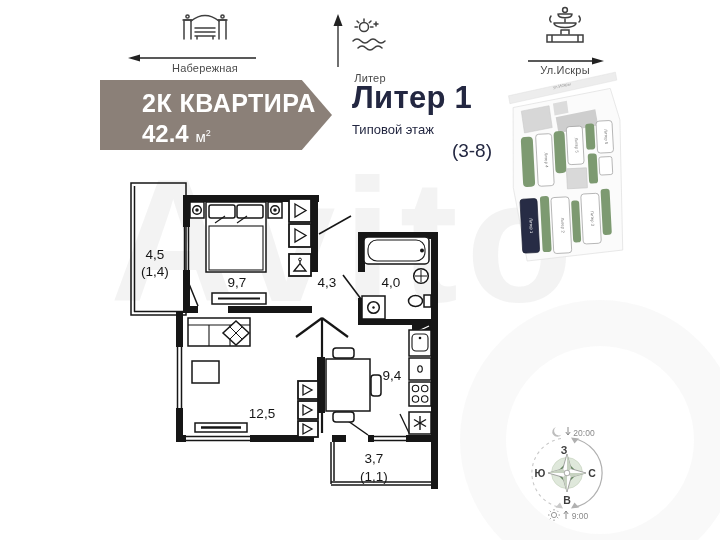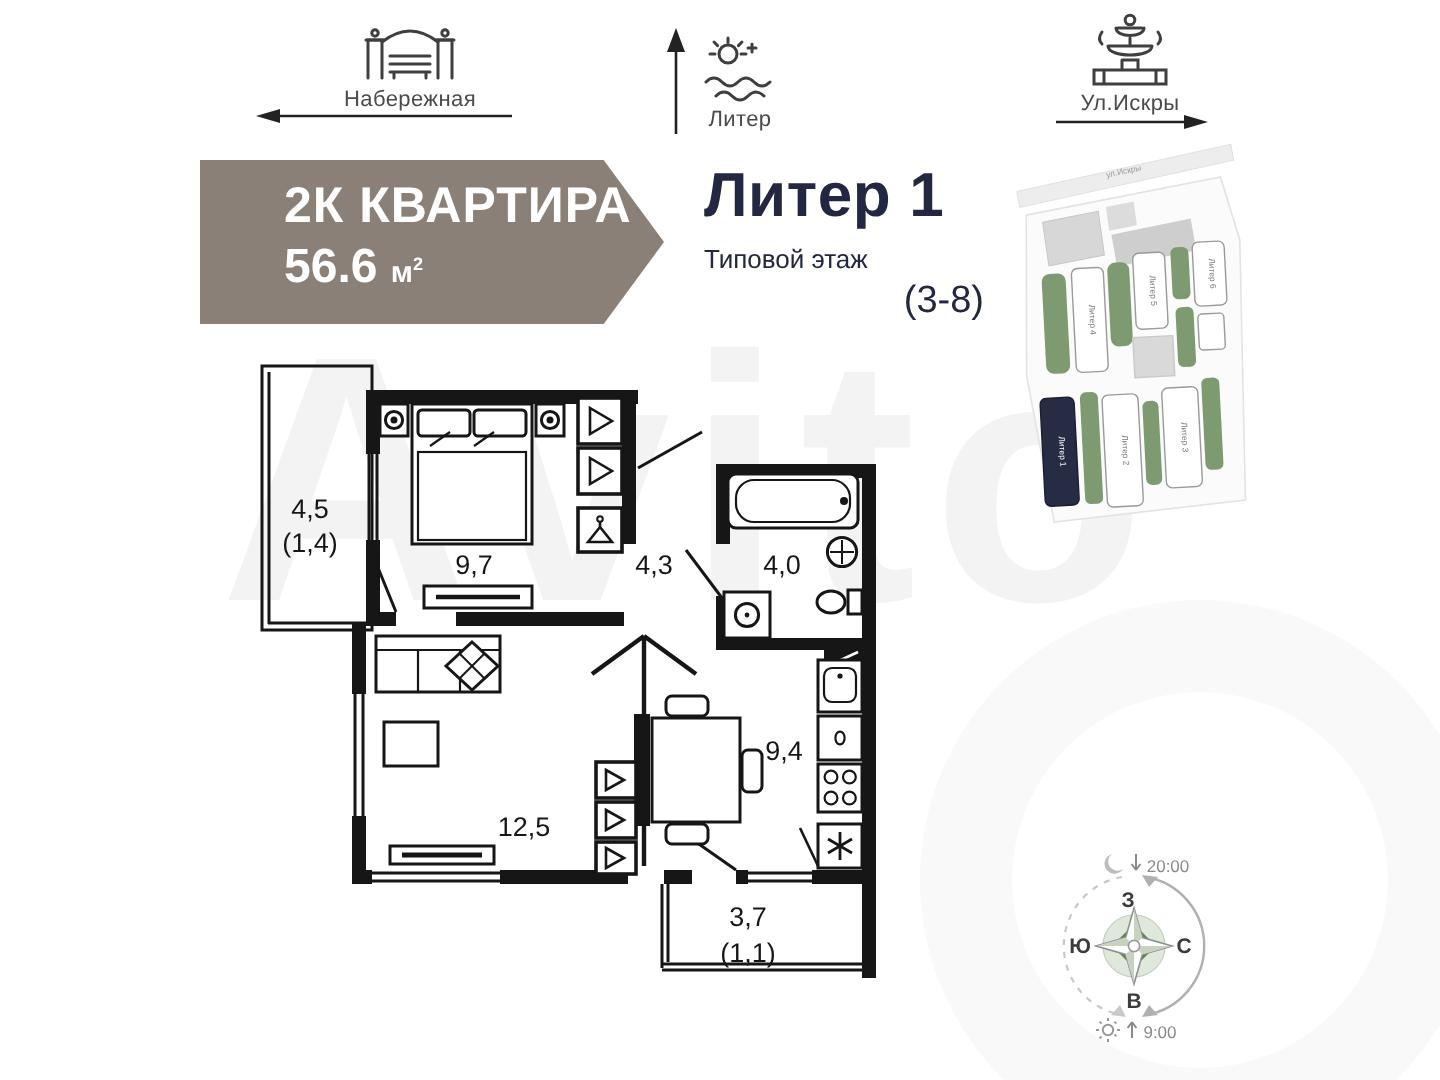--- a/index.html
+++ b/index.html
@@ -1,26 +1,26 @@
 <!DOCTYPE html>
 <html><head>
 <meta charset="utf-8">
 <style>
   html,body{margin:0;padding:0;background:#fff}
   body{width:720px;height:540px;position:relative;overflow:hidden;
        font-family:"Liberation Sans",sans-serif;color:#222}
   .abs{position:absolute}
-  .landmark{display:flex;flex-direction:column;align-items:center;gap:2px}
+  .landmark{display:flex;flex-direction:column;align-items:center;gap:20px}
   .landmark .lbl{font-size:11px;color:#4a4a4a;letter-spacing:.2px;white-space:nowrap}
-  .badge{left:100px;top:80px;width:232px;height:82px;background:#8b8078;
+  .badge{left:100px;top:80px;width:232px;height:70px;background:#8b8078;
          clip-path:polygon(0 0,87% 0,100% 50%,87% 100%,0 100%);
          color:#fff;padding:9px 0 0 42px;box-sizing:border-box}
   .badge .l1{font-size:25px;font-weight:bold;letter-spacing:.5px}
   .badge .l2{font-size:24px;font-weight:bold;margin-top:2px}
-  .badge .unit{font-size:15px;font-weight:bold}
+  .badge .unit{font-size:15px;font-weight:normal}
   .badge sup{font-size:9px}
   .titleblock{left:352px;top:80px;width:140px;color:#232741}
   .titleblock .t1{font-size:31px;font-weight:800;letter-spacing:.3px}
   .titleblock .t2{font-size:13px;margin-top:6px}
   .titleblock .t3{font-size:19px;text-align:right;margin-top:3px}
   .watermark{left:110px;top:140px;font-size:175px;font-weight:700;letter-spacing:8px;
              color:rgba(140,140,140,0.10);pointer-events:none;white-space:nowrap}
   .wm-ring{left:460px;top:300px;width:280px;height:280px;border-radius:50%;
            border:46px solid rgba(150,150,150,0.06);box-sizing:border-box;pointer-events:none}
 </style>
@@ -73,21 +73,21 @@
   </svg>
   <div class="lbl">Ул.Искры</div>
 </div>
 <svg class="abs" style="left:524px;top:55px" width="80" height="12">
   <line x1="4" y1="6" x2="70" y2="6" stroke="#222" stroke-width="1.3"></line>
   <polygon points="80,6 68,2.5 68,9.5" fill="#222"></polygon>
 </svg>
 
 <div class="abs badge">
   <div class="l1">2К КВАРТИРА</div>
-  <div class="l2"><span>56.6</span>
+  <div class="l2"><span>42.4</span>
     <span class="unit"><span>м</span><sup>2</sup></span>
   </div>
 </div>
 
 <div class="abs titleblock">
   <div class="t1">Литер 1</div>
   <div class="t2">Типовой этаж</div>
   <div class="t3">(3-8)</div>
 </div>
 

